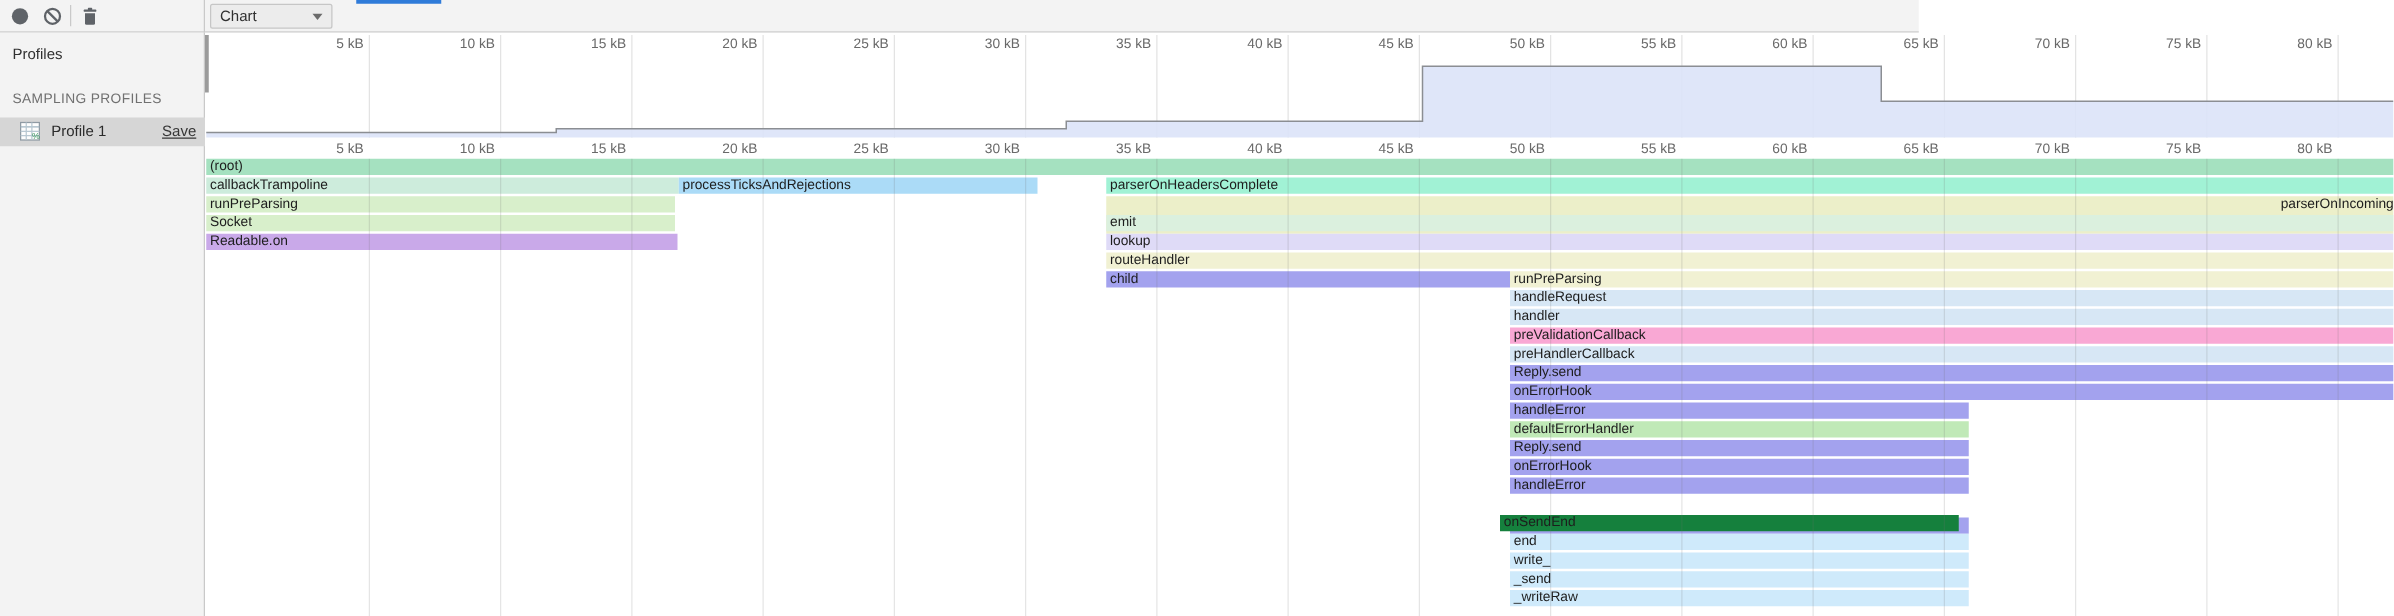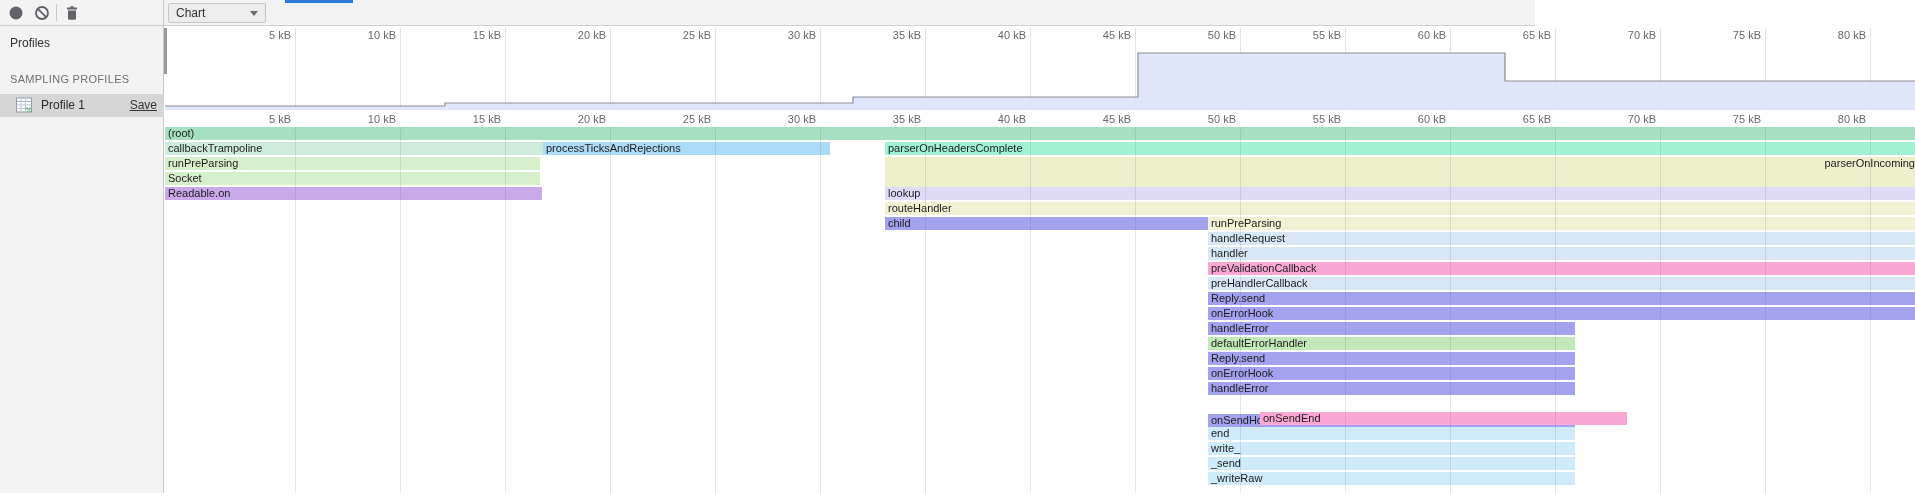--- a/index.html
+++ b/index.html
@@ -158,37 +158,38 @@
         <polygon points="1,80 281,80 281,77 689,77 689,71 974,71 974,27 1341,27 1341,55 1751,55 1751,84 1,84" fill="#dbe2f8" fill-opacity="0.88"></polygon>
         <polyline points="1,80 281,80 281,77 689,77 689,71 974,71 974,27 1341,27 1341,55 1751,55" fill="none" stroke="#8b8e93" stroke-width="1.2"></polyline>
       </svg>
       <div class="flame-bar" style="left: 1px; top: 101px; width: 1750px; height: 13px; background: rgb(165, 225, 192);">(root)</div>
       <div class="flame-bar" style="left: 1px; top: 116px; width: 378px; height: 13px; background: rgb(205, 236, 220);">callbackTrampoline</div>
       <div class="flame-bar" style="left: 379px; top: 116px; width: 287px; height: 13px; background: rgb(171, 219, 247);">processTicksAndRejections</div>
       <div class="flame-bar" style="left: 721px; top: 116px; width: 1030px; height: 13px; background: rgb(161, 242, 213);">parserOnHeadersComplete</div>
       <div class="flame-bar" style="left: 1px; top: 131px; width: 375px; height: 13px; background: rgb(216, 239, 203);">runPreParsing</div>
       <div class="flame-bar" style="left: 721px; top: 131px; width: 1030px; height: 30px; background: rgb(236, 239, 201); text-align: right;">parserOnIncoming</div>
       <div class="flame-bar" style="left: 1px; top: 146px; width: 375px; height: 13px; background: rgb(216, 239, 203);">Socket</div>
+      <div class="flame-bar" style="left: 721px; top: 146px; width: 1030px; height: 13px; background: rgb(219, 240, 222);">emit</div>
       <div class="flame-bar" style="left: 1px; top: 161px; width: 377px; height: 13px; background: rgb(201, 169, 233);">Readable.on</div>
       <div class="flame-bar" style="left: 721px; top: 161px; width: 1030px; height: 13px; background: rgb(223, 219, 247);">lookup</div>
       <div class="flame-bar" style="left: 721px; top: 176px; width: 1030px; height: 13px; background: rgb(241, 241, 211);">routeHandler</div>
       <div class="flame-bar" style="left: 721px; top: 191px; width: 323px; height: 13px; background: rgb(163, 162, 238);">child</div>
       <div class="flame-bar" style="left: 1044px; top: 191px; width: 707px; height: 13px; background: rgb(241, 241, 211);">runPreParsing</div>
       <div class="flame-bar" style="left: 1044px; top: 221px; width: 707px; height: 13px; background: rgb(215, 231, 245);">handler</div>
       <div class="flame-bar" style="left: 1044px; top: 206px; width: 707px; height: 13px; background: rgb(215, 231, 245);">handleRequest</div>
       <div class="flame-bar" style="left: 1044px; top: 236px; width: 707px; height: 13px; background: #f9a8d4;">preValidationCallback</div>
       <div class="flame-bar" style="left: 1044px; top: 251px; width: 707px; height: 13px; background: rgb(215, 231, 245);">preHandlerCallback</div>
       <div class="flame-bar" style="left: 1044px; top: 266px; width: 707px; height: 13px; background: rgb(163, 162, 238);">Reply.send</div>
       <div class="flame-bar" style="left: 1044px; top: 281px; width: 707px; height: 13px; background: rgb(163, 162, 238);">onErrorHook</div>
       <div class="flame-bar" style="left: 1044px; top: 296px; width: 367px; height: 13px; background: rgb(163, 162, 238);">handleError</div>
       <div class="flame-bar" style="left: 1044px; top: 311px; width: 367px; height: 13px; background: rgb(192, 233, 183);">defaultErrorHandler</div>
       <div class="flame-bar" style="left: 1044px; top: 326px; width: 367px; height: 13px; background: rgb(163, 162, 238);">Reply.send</div>
       <div class="flame-bar" style="left: 1044px; top: 341px; width: 367px; height: 13px; background: rgb(163, 162, 238);">onErrorHook</div>
       <div class="flame-bar" style="left: 1044px; top: 356px; width: 367px; height: 13px; background: rgb(163, 162, 238);">handleError</div>
       <div class="flame-bar" style="left: 1044px; top: 388px; width: 367px; height: 13px; background: rgb(163, 162, 238);">onSendHook</div>
-      <div class="flame-bar" style="left: 1096px; top: 386px; width: 367px; height: 13px; background: #f9a8d4;">onSendEnd</div>
+      <div class="flame-bar" style="left: 1036px; top: 386px; width: 367px; height: 13px; background: #15803d;">onSendEnd</div>
       <div class="flame-bar" style="left: 1044px; top: 401px; width: 367px; height: 13px; background: rgb(207, 234, 251);">end</div>
       <div class="flame-bar" style="left: 1044px; top: 416px; width: 367px; height: 13px; background: rgb(207, 234, 251);">write_</div>
       <div class="flame-bar" style="left: 1044px; top: 431px; width: 367px; height: 13px; background: rgb(207, 234, 251);">_send</div>
       <div class="flame-bar" style="left: 1044px; top: 446px; width: 367px; height: 13px; background: rgb(207, 234, 251);">_writeRaw</div>
     </div>
 
 </div>
 
 </body></html>

